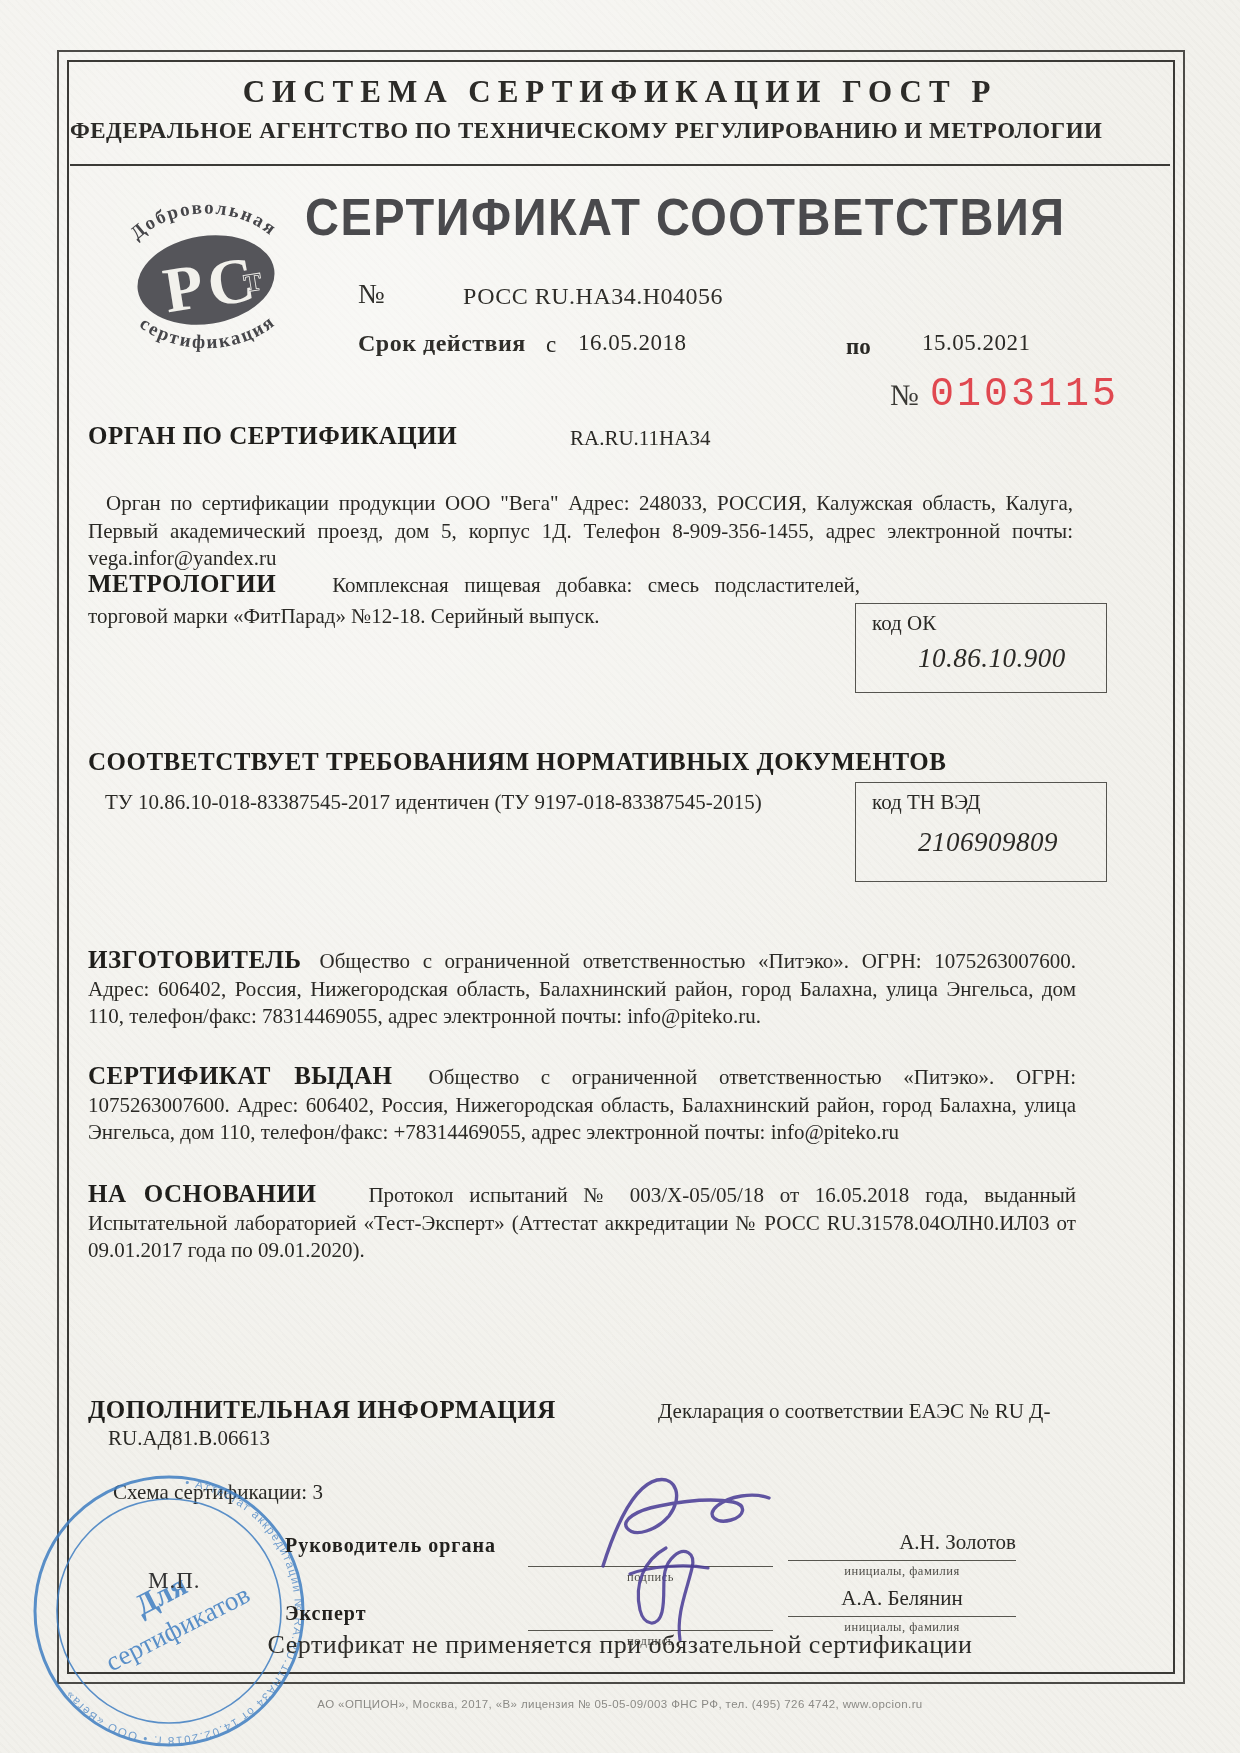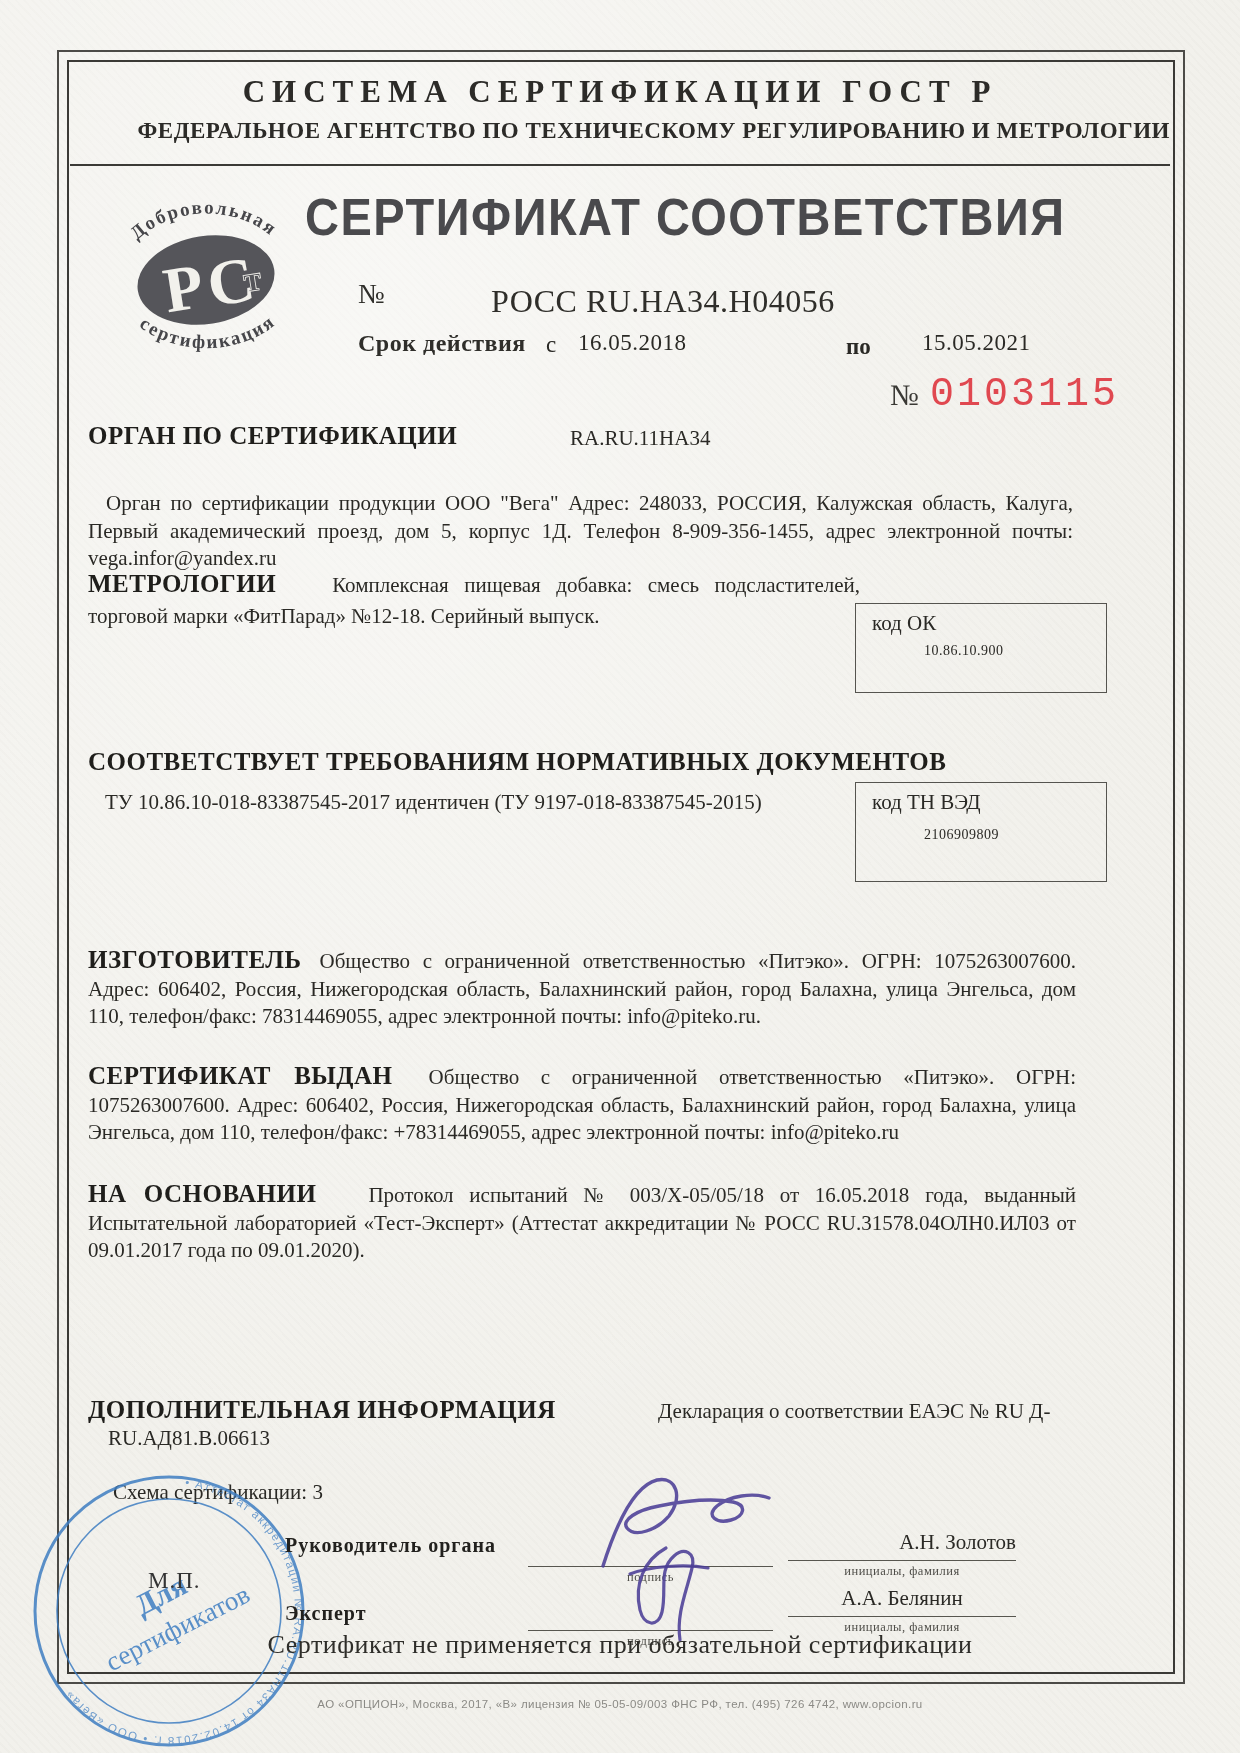--- a/index.html
+++ b/index.html
@@ -10,46 +10,46 @@
       repeating-linear-gradient(47deg, rgba(196,194,186,.07) 0 2px, rgba(255,255,255,0) 2px 6px),
       #f2f1ec;
     font-family:"Liberation Serif","DejaVu Serif",serif;
     color:#2a2925;
   }
   .abs{position:absolute;}
   .frame-outer{left:57px;top:50px;width:1124px;height:1630px;border:2px solid #4c4b47;}
   .frame-inner{position:absolute;left:8px;top:8px;right:8px;bottom:8px;border:2px solid #3b3a36;}
   .hdr-band{left:70px;top:74px;width:1100px;text-align:center;}
   .hdr1{font-size:31px;font-weight:bold;letter-spacing:7px;color:#2c2b28;}
-  .hdr2{left:70px;top:118px;width:1100px;text-align:right;font-size:23px;font-weight:bold;letter-spacing:.5px;color:#2c2b28;}
+  .hdr2{left:70px;top:118px;width:1100px;text-align:left;font-size:23px;font-weight:bold;letter-spacing:.5px;color:#2c2b28;}
   .hdr-rule{left:70px;top:164px;width:1100px;border-top:2.5px solid #3b3a36;}
   .title{
     left:305px;top:186px;font-family:"Liberation Sans","DejaVu Sans",sans-serif;
     font-size:47px;font-weight:bold;letter-spacing:1.5px;color:#4a4a4d;
     transform:scaleY(1.12);transform-origin:top left;white-space:nowrap;
   }
   .numrow-no{left:358px;top:278px;font-size:28px;color:#2f2e2a;}
-  .numrow-val{left:463px;top:283px;font-size:32px;letter-spacing:.5px;color:#2f2e2a;margin-left:28px;}
+  .numrow-val{left:463px;top:283px;font-size:24px;letter-spacing:.5px;color:#2f2e2a;}
   .validity-lbl{left:358px;top:330px;font-size:24px;font-weight:bold;color:#2f2e2a;letter-spacing:.5px;}
   .validity-c{left:546px;top:332px;font-size:23px;}
   .validity-from{left:578px;top:330px;font-size:23px;letter-spacing:.5px;}
   .validity-po{left:846px;top:334px;font-size:23px;font-weight:bold;}
   .validity-to{left:922px;top:330px;font-size:23px;letter-spacing:.5px;}
   .blank-no{left:890px;top:378px;font-size:30px;color:#3a3935;border-bottom:0;}
   .blank-num{
     left:930px;top:372px;font-family:"Liberation Mono","DejaVu Sans Mono",monospace;
     font-size:40px;letter-spacing:3px;font-weight:400;
   }
   .sec-lbl{font-weight:bold;font-size:25px;letter-spacing:.5px;color:#1f1e1b;white-space:nowrap;}
   .val-txt{font-size:21px;color:#2a2925;}
   .para{font-size:21px;line-height:27.5px;text-align:justify;color:#2a2925;}
   .para .sec-lbl{font-size:25px;}
   .codebox{border:1.5px solid #55544f;}
   .codebox .cap{position:absolute;left:16px;top:7px;font-size:21px;}
-  .codebox .code{position:absolute;left:68px;top:39px;font-size:14px;letter-spacing:.5px;}
+  .codebox .code{position:absolute;left:62px;top:39px;font-size:27px;letter-spacing:.5px;font-style:italic;}
   .sig-label{font-weight:bold;font-size:20px;letter-spacing:1px;color:#22211e;white-space:nowrap;}
   .line{border-top:1.5px solid #57564f;}
   .caption{font-size:12.5px;color:#4f4e49;letter-spacing:.5px;}
   .mp{font-size:23px;color:#333;letter-spacing:1px;}
   .disclaimer{left:70px;top:1630px;width:1100px;text-align:center;font-size:26px;letter-spacing:.5px;color:#2e2d29;}
   .footer-print{left:0;top:1698px;width:1240px;text-align:center;font-size:11.5px;color:#8b8a85;letter-spacing:.4px;font-family:"Liberation Sans",sans-serif;}
   .stamp{opacity:.85;}
   .ink{stroke:#4b3e96;fill:none;stroke-linecap:round;opacity:.88;}
 </style>
 </head>

